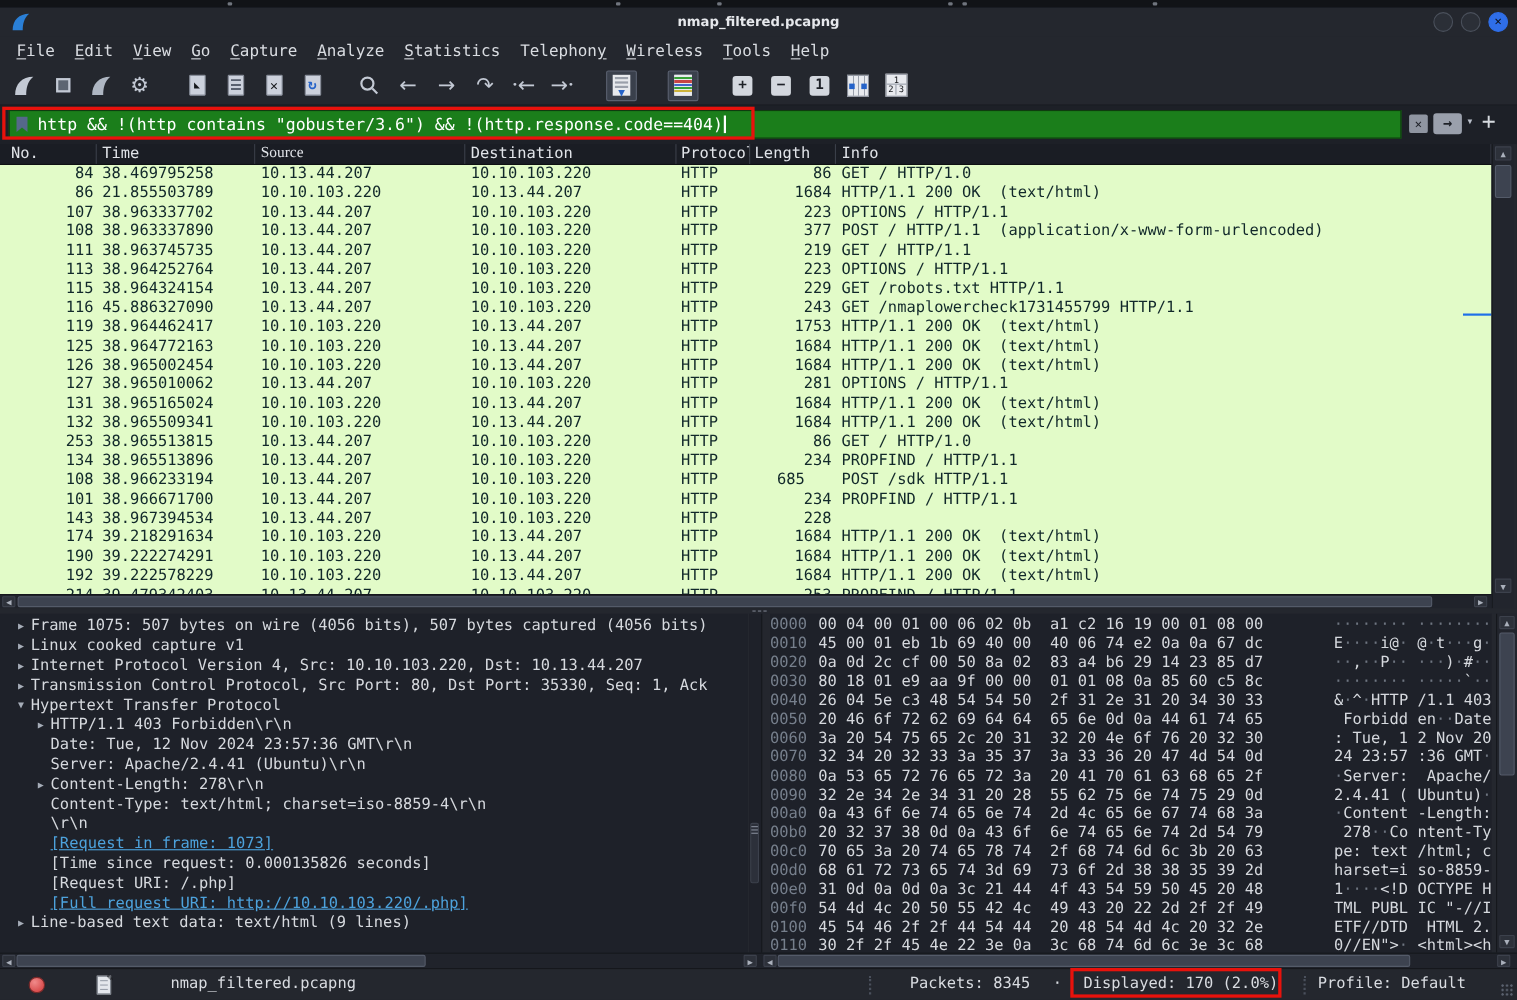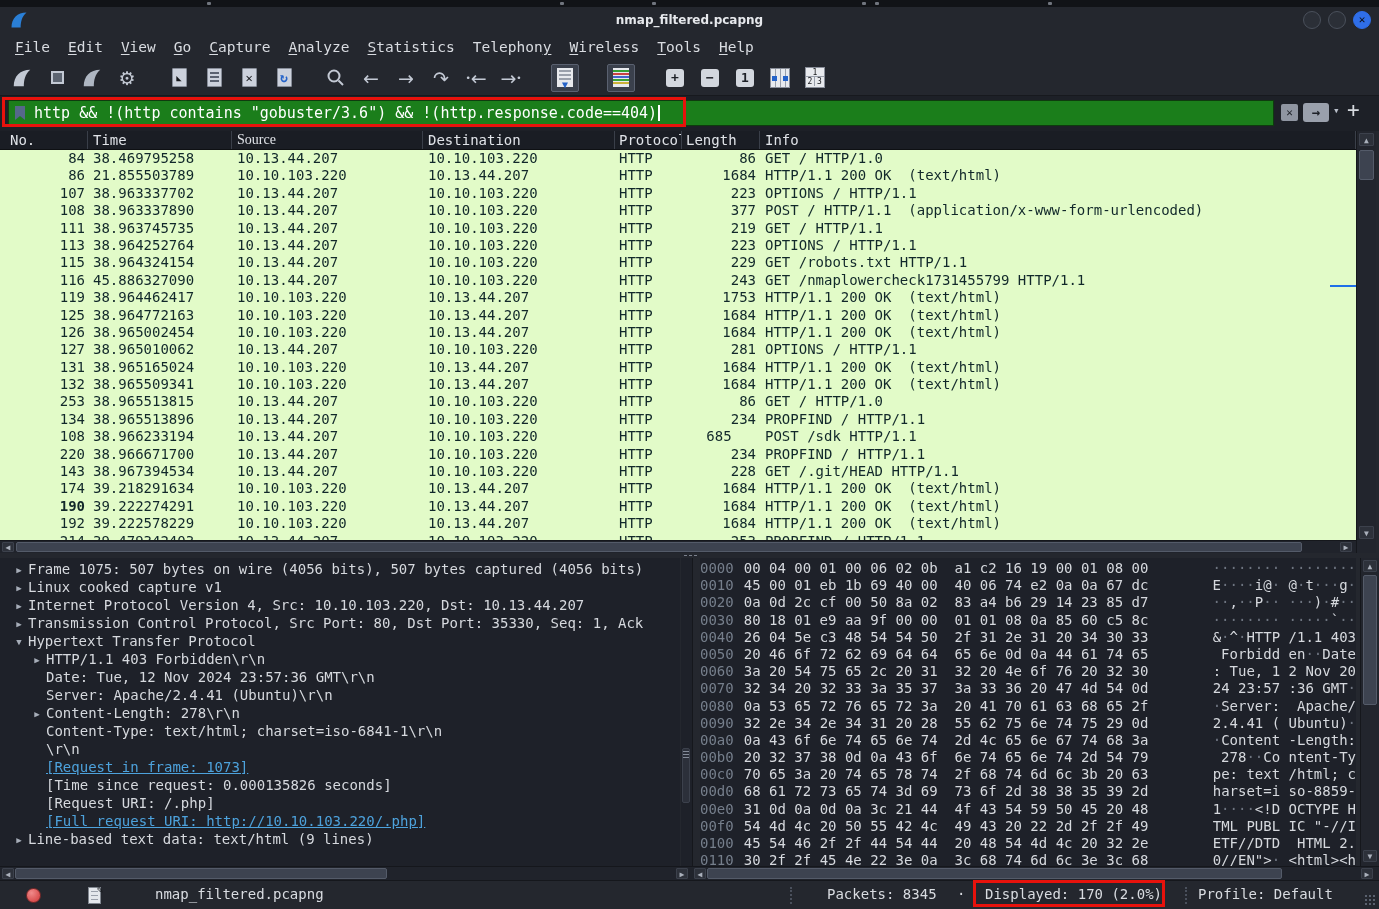--- a/index.html
+++ b/index.html
@@ -421,48 +421,47 @@
       <div class="prow" style="grid-template-columns: 88px 144px 191px 192px 67px 78px 596px;">
         <span class="cell ra" style="padding: 0px 3px 0px 0px;">108</span>
         <span class="cell" style="padding: 0px 0px 0px 5px;">38.966233194</span>
         <span class="cell" style="padding: 0px 0px 0px 5px;">10.13.44.207</span>
         <span class="cell" style="padding: 0px 0px 0px 5px;">10.10.103.220</span>
         <span class="cell" style="padding: 0px 0px 0px 4px;">HTTP</span>
         <span class="cell ra" style="padding: 0px 4px 0px 0px; text-align: center;">685</span>
         <span class="cell" style="padding: 0px 0px 0px 5px;">POST /sdk HTTP/1.1</span>
       </div>
       <div class="prow" style="grid-template-columns: 88px 144px 191px 192px 67px 78px 596px;">
-        <span class="cell ra" style="padding: 0px 3px 0px 0px;">220</span>
+        <span class="cell ra" style="padding: 0px 3px 0px 0px;">101</span>
         <span class="cell" style="padding: 0px 0px 0px 5px;">38.966671700</span>
         <span class="cell" style="padding: 0px 0px 0px 5px;">10.13.44.207</span>
         <span class="cell" style="padding: 0px 0px 0px 5px;">10.10.103.220</span>
         <span class="cell" style="padding: 0px 0px 0px 4px;">HTTP</span>
         <span class="cell ra" style="padding: 0px 4px 0px 0px;">234</span>
         <span class="cell" style="padding: 0px 0px 0px 5px;">PROPFIND / HTTP/1.1</span>
       </div>
       <div class="prow" style="grid-template-columns: 88px 144px 191px 192px 67px 78px 596px;">
         <span class="cell ra" style="padding: 0px 3px 0px 0px;">143</span>
         <span class="cell" style="padding: 0px 0px 0px 5px;">38.967394534</span>
         <span class="cell" style="padding: 0px 0px 0px 5px;">10.13.44.207</span>
         <span class="cell" style="padding: 0px 0px 0px 5px;">10.10.103.220</span>
         <span class="cell" style="padding: 0px 0px 0px 4px;">HTTP</span>
         <span class="cell ra" style="padding: 0px 4px 0px 0px;">228</span>
-        <span class="cell" style="padding: 0px 0px 0px 5px;">GET /.git/HEAD HTTP/1.1</span>
       </div>
       <div class="prow" style="grid-template-columns: 88px 144px 191px 192px 67px 78px 596px;">
         <span class="cell ra" style="padding: 0px 3px 0px 0px;">174</span>
         <span class="cell" style="padding: 0px 0px 0px 5px;">39.218291634</span>
         <span class="cell" style="padding: 0px 0px 0px 5px;">10.10.103.220</span>
         <span class="cell" style="padding: 0px 0px 0px 5px;">10.13.44.207</span>
         <span class="cell" style="padding: 0px 0px 0px 4px;">HTTP</span>
         <span class="cell ra" style="padding: 0px 4px 0px 0px;">1684</span>
         <span class="cell" style="padding: 0px 0px 0px 5px;">HTTP/1.1 200 OK  (text/html)</span>
       </div>
       <div class="prow" style="grid-template-columns: 88px 144px 191px 192px 67px 78px 596px;">
-        <span class="cell ra" style="padding: 0px 3px 0px 0px; font-weight: bold;">190</span>
+        <span class="cell ra" style="padding: 0px 3px 0px 0px;">190</span>
         <span class="cell" style="padding: 0px 0px 0px 5px;">39.222274291</span>
         <span class="cell" style="padding: 0px 0px 0px 5px;">10.10.103.220</span>
         <span class="cell" style="padding: 0px 0px 0px 5px;">10.13.44.207</span>
         <span class="cell" style="padding: 0px 0px 0px 4px;">HTTP</span>
         <span class="cell ra" style="padding: 0px 4px 0px 0px;">1684</span>
         <span class="cell" style="padding: 0px 0px 0px 5px;">HTTP/1.1 200 OK  (text/html)</span>
       </div>
       <div class="prow" style="grid-template-columns: 88px 144px 191px 192px 67px 78px 596px;">
         <span class="cell ra" style="padding: 0px 3px 0px 0px;">192</span>
         <span class="cell" style="padding: 0px 0px 0px 5px;">39.222578229</span>
@@ -503,21 +502,21 @@
   <div class="details" id="details">
       <div class="det-line" style="padding-left: 10px;"><span class="det-arrow">▶</span><span class="det-text">Frame 1075: 507 bytes on wire (4056 bits), 507 bytes captured (4056 bits)</span></div>
       <div class="det-line" style="padding-left: 10px;"><span class="det-arrow">▶</span><span class="det-text">Linux cooked capture v1</span></div>
       <div class="det-line" style="padding-left: 10px;"><span class="det-arrow">▶</span><span class="det-text">Internet Protocol Version 4, Src: 10.10.103.220, Dst: 10.13.44.207</span></div>
       <div class="det-line" style="padding-left: 10px;"><span class="det-arrow">▶</span><span class="det-text">Transmission Control Protocol, Src Port: 80, Dst Port: 35330, Seq: 1, Ack</span></div>
       <div class="det-line" style="padding-left: 10px;"><span class="det-arrow">▼</span><span class="det-text">Hypertext Transfer Protocol</span></div>
       <div class="det-line" style="padding-left: 28px;"><span class="det-arrow">▶</span><span class="det-text">HTTP/1.1 403 Forbidden\r\n</span></div>
       <div class="det-line" style="padding-left: 28px;"><span class="det-arrow"></span><span class="det-text">Date: Tue, 12 Nov 2024 23:57:36 GMT\r\n</span></div>
       <div class="det-line" style="padding-left: 28px;"><span class="det-arrow"></span><span class="det-text">Server: Apache/2.4.41 (Ubuntu)\r\n</span></div>
       <div class="det-line" style="padding-left: 28px;"><span class="det-arrow">▶</span><span class="det-text">Content-Length: 278\r\n</span></div>
-      <div class="det-line" style="padding-left: 28px;"><span class="det-arrow"></span><span class="det-text">Content-Type: text/html; charset=iso-6841-1\r\n</span></div>
+      <div class="det-line" style="padding-left: 28px;"><span class="det-arrow"></span><span class="det-text">Content-Type: text/html; charset=iso-8859-4\r\n</span></div>
       <div class="det-line" style="padding-left: 28px;"><span class="det-arrow"></span><span class="det-text">\r\n</span></div>
       <div class="det-line" style="padding-left: 28px;"><span class="det-arrow"></span><span class="det-text link">[Request in frame: 1073]</span></div>
       <div class="det-line" style="padding-left: 28px;"><span class="det-arrow"></span><span class="det-text">[Time since request: 0.000135826 seconds]</span></div>
       <div class="det-line" style="padding-left: 28px;"><span class="det-arrow"></span><span class="det-text">[Request URI: /.php]</span></div>
       <div class="det-line" style="padding-left: 28px;"><span class="det-arrow"></span><span class="det-text link">[Full request URI: http://10.10.103.220/.php]</span></div>
       <div class="det-line" style="padding-left: 10px;"><span class="det-arrow">▶</span><span class="det-text">Line-based text data: text/html (9 lines)</span></div>
     </div>
 
   <div class="sbv" style="left:681px; top:558px; width:11px; height:308px; background:#1e2129; border:none;">
     <span class="sb-thumb grip3" style="left:1px; top:190px; width:8px; height:55px; background:#2c303a; border-color:#3c414c;">

